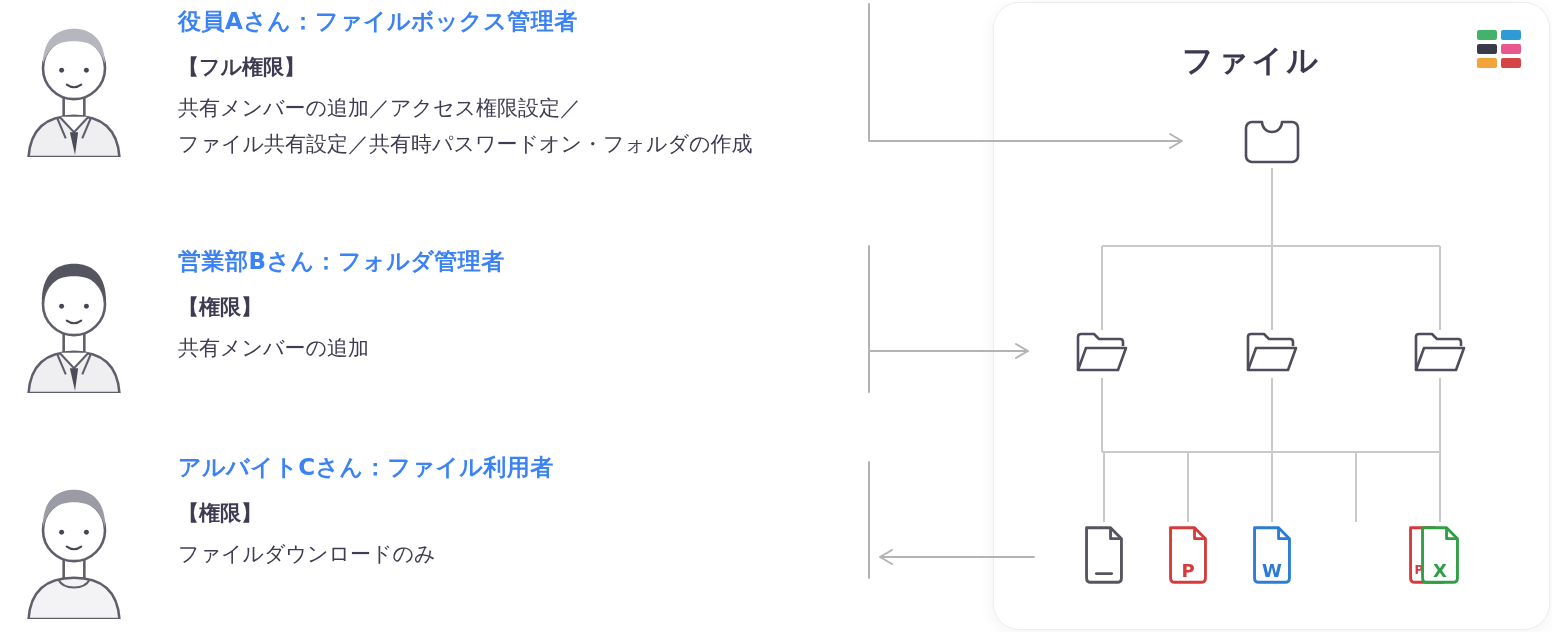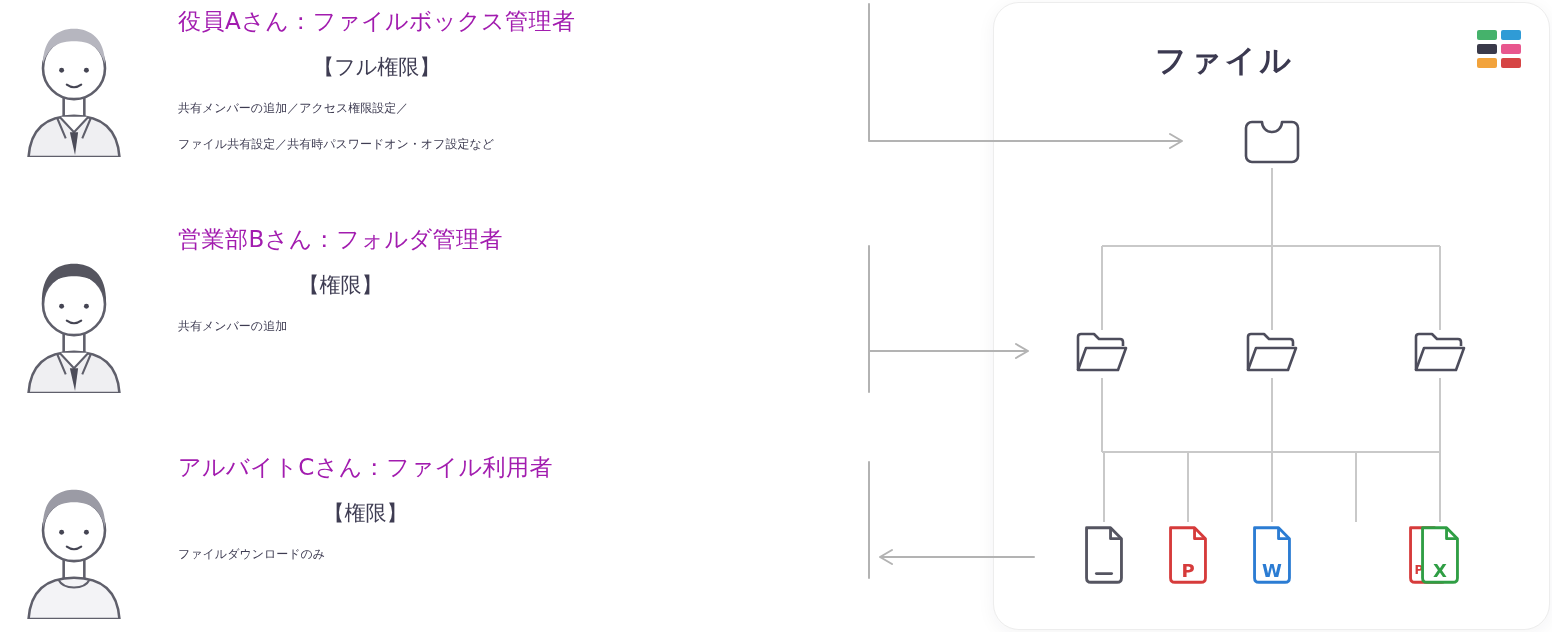--- a/index.html
+++ b/index.html
@@ -3,28 +3,28 @@
 <meta charset="utf-8">
 <style>
   * { margin:0; padding:0; box-sizing:border-box; }
   html,body { background:#ffffff; }
   body { font-family:"DejaVu Sans","Liberation Sans",sans-serif; }
   .canvas { position:relative; width:1552px; height:632px; background:#fff; overflow:hidden; color:#3e3c52; }
 
   
   .avatar { position:absolute; left:12px; width:124px; height:155px; }
   .persona-text { position:absolute; left:178px; }
-  .persona-title { font-size:23px; font-weight:normal; color:#a21caf; margin-bottom:16px; letter-spacing:.5px; }
-  .perm-label { font-size:21px; font-weight:normal; color:#3e3c52; margin-bottom:9px;text-align:center; }
-  .perm-line { font-size:12px; line-height:36px; color:#3e3c52; }
+  .persona-title { font-size:23px; font-weight:bold; color:#3b82f6; margin-bottom:16px; letter-spacing:.5px; }
+  .perm-label { font-size:21px; font-weight:bold; color:#3e3c52; margin-bottom:9px; }
+  .perm-line { font-size:21px; line-height:36px; color:#3e3c52; }
 
   
   .card { position:absolute; left:993px; top:2px; width:557px; height:628px; background:#fff;
           border:1px solid #ededed; border-radius:26px; box-shadow:0 4px 18px rgba(40,40,60,.05); z-index:1; }
-  .card-title { position:absolute; left:946px; top:40px; width:557px; text-align:center;
+  .card-title { position:absolute; left:973px; top:40px; width:557px; text-align:center;
                 font-size:31px; font-weight:bold; color:#3b3950; letter-spacing:3px; z-index:6; }
   .logo { position:absolute; left:1477px; top:30px; display:grid; grid-template-columns:20px 20px; gap:4px; z-index:6; }
   .logo span { height:10px; border-radius:2px; display:block; }
 
   .overlay { position:absolute; left:0; top:0; z-index:4; pointer-events:none; }
   .icon { position:absolute; z-index:5; }
   .file-icon { color:var(--fc,#555561); }
   .file-label { position:absolute; left:0; right:0; bottom:9px; text-align:center;
                 font-weight:bold; font-size:18px; color:var(--fc,#555561); }
   .file-label.sm { font-size:12px; bottom:13px; }
@@ -160,38 +160,38 @@
       <path d="M30 60 C30 36 44 26 60 26 C76 26 90 36 90 60 C84 42 74 38 60 38 C46 38 36 42 30 60 Z" fill="#b6b6bf"></path>
       <circle cx="48" cy="66" r="2.4" fill="#454553"></circle>
       <circle cx="72" cy="66" r="2.4" fill="#454553"></circle>
       <path d="M53 80 Q60 85 67 80" fill="none" stroke="#454553" stroke-width="2" stroke-linecap="round"></path>
     </svg>
   </div>
   <div class="persona-text" style="top:6px;">
     <div class="persona-title">役員Aさん：ファイルボックス管理者</div>
     <div class="perm-label">【フル権限】</div>
     <p class="perm-line">共有メンバーの追加／アクセス権限設定／</p>
-    <p class="perm-line">ファイル共有設定／共有時パスワードオン・オフ設定など</p>
+    <p class="perm-line">ファイル共有設定／共有時パスワードオン・フォルダの作成</p>
   </div>
 
   <div class="avatar" style="top:238px;">
     <svg width="124" height="155" viewBox="0 0 120 150">
       <rect x="50" y="86" width="20" height="28" fill="#fff" stroke="#5f5f6b" stroke-width="2.5"></rect>
       <path d="M16 150 C18 120 36 110 60 110 C84 110 102 120 104 150 Z" fill="#efeff2" stroke="#5f5f6b" stroke-width="2.5"></path>
       <path d="M44 113 L52 132 M76 113 L68 132" stroke="#5f5f6b" stroke-width="2" fill="none"></path>
       <path d="M46 111 L60 126 L74 111" fill="#fff" stroke="#5f5f6b" stroke-width="2"></path>
       <path d="M56 126 L64 126 L61 148 Z" fill="#4c4c59"></path>
       <circle cx="60" cy="64" r="30" fill="#fff" stroke="#5f5f6b" stroke-width="2.5"></circle>
       <path d="M29 64 C28 34 44 25 60 25 C76 25 92 34 91 64 C87 42 75 37 60 37 C45 37 33 42 29 64 Z" fill="#55555f"></path>
       <circle cx="48" cy="66" r="2.4" fill="#454553"></circle>
       <circle cx="72" cy="66" r="2.4" fill="#454553"></circle>
       <path d="M53 80 Q60 85 67 80" fill="none" stroke="#454553" stroke-width="2" stroke-linecap="round"></path>
     </svg>
   </div>
-  <div class="persona-text" style="top:224px;">
+  <div class="persona-text" style="top:246px;">
     <div class="persona-title">営業部Bさん：フォルダ管理者</div>
     <div class="perm-label">【権限】</div>
     <p class="perm-line">共有メンバーの追加</p>
   </div>
 
   <div class="avatar" style="top:464px;">
     <svg width="124" height="155" viewBox="0 0 120 150">
       <rect x="50" y="86" width="20" height="28" fill="#fff" stroke="#5f5f6b" stroke-width="2.5"></rect>
       <path d="M16 150 C18 120 36 110 60 110 C84 110 102 120 104 150 Z" fill="#f3f3f6" stroke="#5f5f6b" stroke-width="2.5"></path>
       <path d="M45 112 C50 122 70 122 75 112" fill="none" stroke="#5f5f6b" stroke-width="2"></path>

